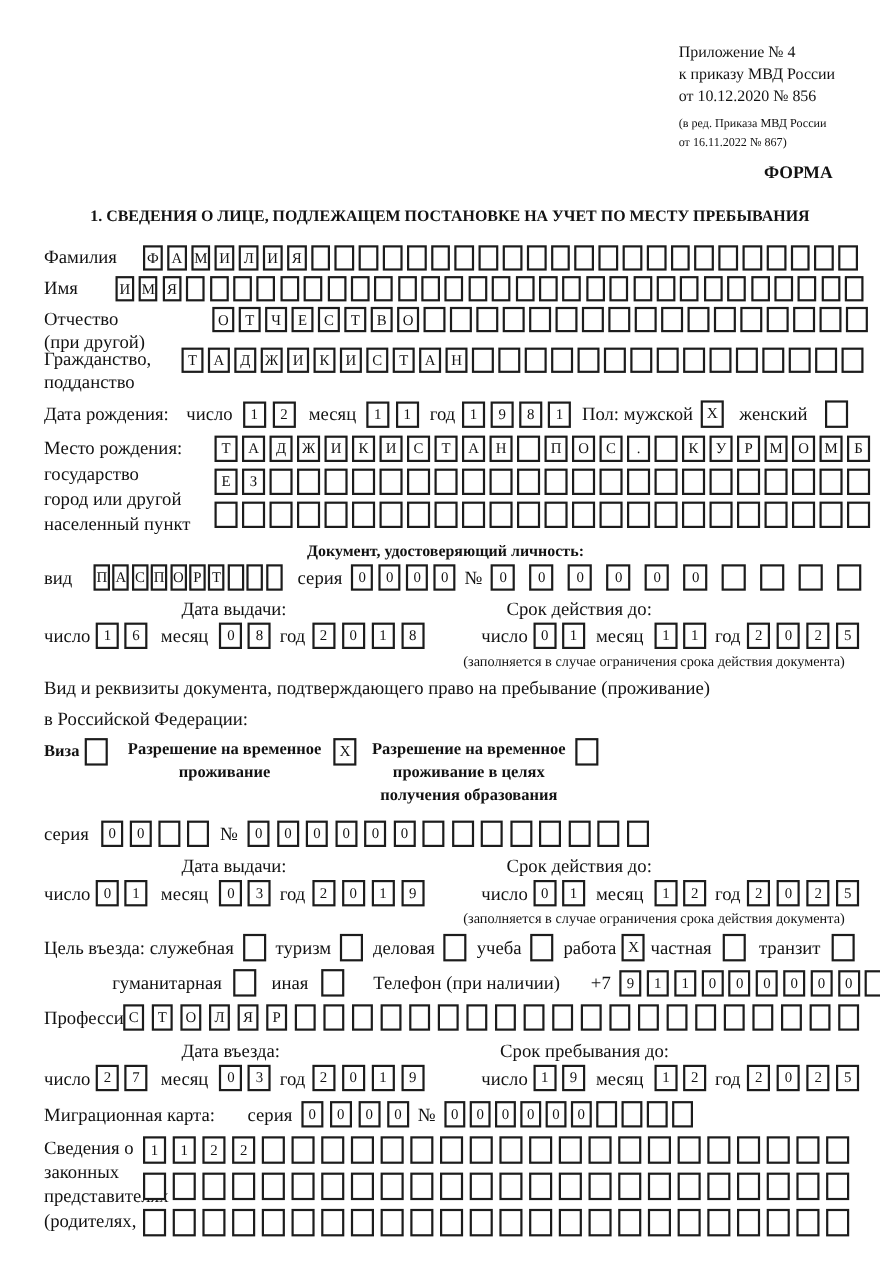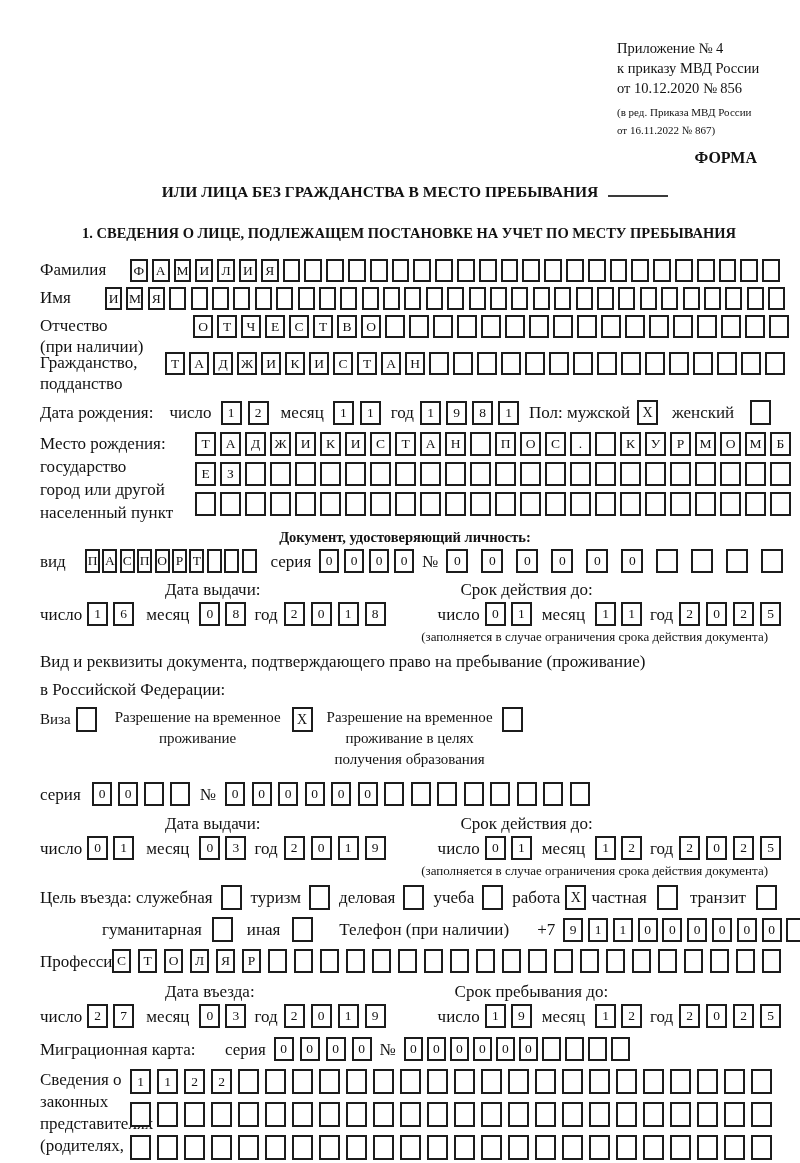--- a/index.html
+++ b/index.html
@@ -25,41 +25,40 @@
     display:inline-flex;align-items:center;justify-content:center;
     font-size:14px;background:#fff;
   }
   .hdrblock{margin-left:577px;font-size:14.5px;line-height:20px;}
   .revblock{margin-left:577px;font-size:11px;line-height:18px;margin-top:5px;}
   .forma{text-align:right;padding-right:33px;font-size:16px;margin-top:10px;}
   .title{text-align:center;font-size:15.5px;line-height:23px;margin-top:13px;font-weight:bold;}
   .uline{display:inline-block;width:60px;border-bottom:2.5px solid #3a3a3a;height:14px;margin-left:10px;}
   .sec{text-align:center;font-size:14.5px;font-weight:bold;margin-top:22px;margin-left:-12px;}
   .cgrp{display:flex;align-items:center;gap:5px;flex:none;}
-  .optlbl{font-size:15px;line-height:21px;text-align:center;}
+  .optlbl{font-size:15px;line-height:21px;text-align:center;font-weight:bold;}
   .cap-r{font-size:13px;text-align:right;padding-right:22px;}
 </style>
 </head>
 <body>
 
 <div class="page">
 
   <div class="hdrblock">
     <div>Приложение № 4</div>
     <div>к приказу МВД России</div>
     <div>от 10.12.2020 № 856</div>
   </div>
   <div class="revblock">
     <div>(в ред. Приказа МВД России</div>
     <div>от 16.11.2022 № 867)</div>
   </div>
   <div class="forma b">ФОРМА</div>
 
   <div class="title">
-    <div><span>ИЛИ ЛИЦА БЕЗ ГРАЖДАНСТВА В МЕСТО ПРЕБЫВАНИЯ</span><span class="uline"></span></div>
   </div>
 
   <div class="sec">1. СВЕДЕНИЯ О ЛИЦЕ, ПОДЛЕЖАЩЕМ ПОСТАНОВКЕ НА УЧЕТ ПО МЕСТУ ПРЕБЫВАНИЯ</div>
 
   <div class="row" style="margin-top:17px">
     <span class="lbl" style="width:90px">Фамилия</span>
     <span class="boxes" style="--w:17.8px;--g:4px">
         <span class="bx">Ф</span>
         <span class="bx">А</span>
         <span class="bx">М</span>
@@ -127,21 +126,21 @@
         <span class="bx"></span>
         <span class="bx"></span>
         <span class="bx"></span>
         <span class="bx"></span>
       </span>
   </div>
 
   <div class="row" style="margin-top:5px">
     <span class="lbl" style="width:153px">
       <span>Отчество</span><br>
-      <span>(при наличии)</span>
+      <span>(при другой)</span>
     </span>
     <span class="boxes" style="--w:20px;--g:4px">
         <span class="bx">О</span>
         <span class="bx">Т</span>
         <span class="bx">Ч</span>
         <span class="bx">Е</span>
         <span class="bx">С</span>
         <span class="bx">Т</span>
         <span class="bx">В</span>
         <span class="bx">О</span>

